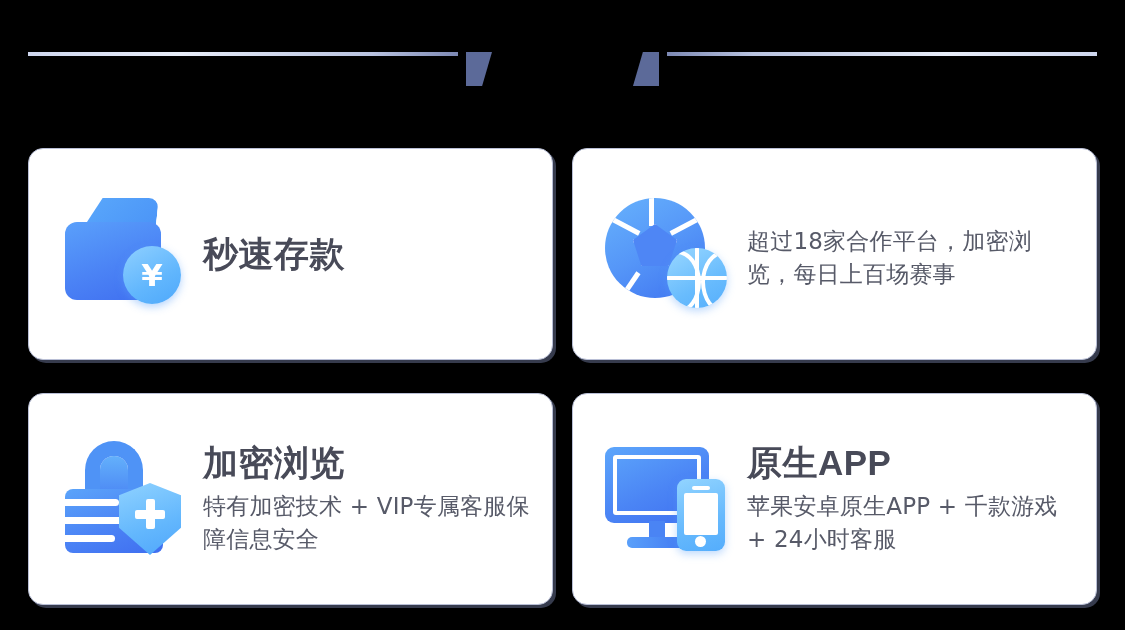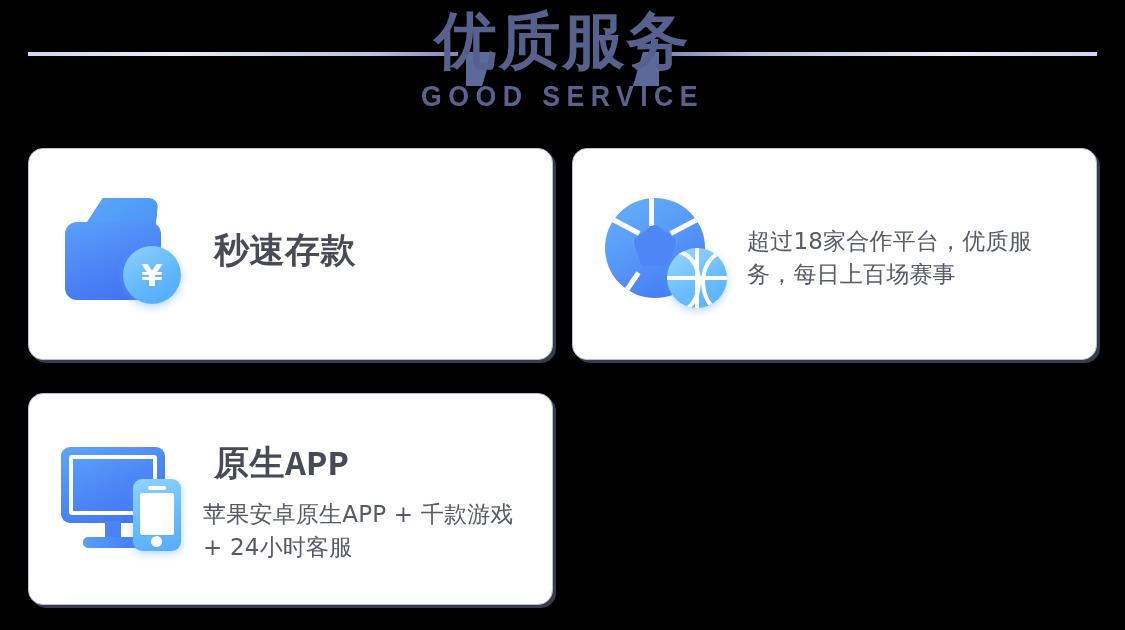--- a/index.html
+++ b/index.html
@@ -113,22 +113,22 @@
     width: 150px;
     min-width: 150px;
     height: 120px;
     position: relative;
     margin-left: 24px;
   }
   .card-text {
     padding-right: 18px;
   }
   .card-title {
-    margin: 11px;
-    font-family: Liberation Mono, monospace;
+    margin: 0;
+    font-family: Liberation Sans, sans-serif;
     font-size: 35px;
     font-weight: bold;
     color: #484a58;
     line-height: 1.18;
     letter-spacing: 0.5px;
   }
   .card-desc {
     margin: 7px 0 0 0;
     font-family: "DejaVu Sans", "Liberation Sans", sans-serif;
     font-size: 23px;
@@ -311,24 +311,20 @@
   <div class="deco-line left">
     <div class="deco-bar"></div>
     <div class="deco-slash"></div>
   </div>
 
   <div class="deco-line right">
     <div class="deco-bar"></div>
     <div class="deco-slash"></div>
   </div>
 
-  <div class="title-block">
-    <h1 class="title-cn">优质服务</h1>
-    <div class="title-en">GOOD SERVICE</div>
-  </div>
 
 </div>
 
 <div class="grid">
 
   <div class="card">
     <div class="card-icon">
       <div class="ic-wallet">
         <div class="wal-flap"></div>
         <div class="wal-body"></div>
@@ -357,24 +353,43 @@
         </div>
         <div class="ball-basket">
           <i class="bk-v"></i>
             <i class="bk-h"></i>
           <i class="bk-c1"></i>
             <i class="bk-c2"></i>
         </div>
       </div>
     </div>
     <div class="card-text">
-      <p class="card-desc">超过18家合作平台，优质服务，每日上百场赛事</p>
-    </div>
-  </div>
-
+      <p class="card-desc">超过18家合作平台，加密浏览，每日上百场赛事</p>
+    </div>
+  </div>
+
+  <div class="card">
+    <div class="card-icon">
+      <div class="ic-lock">
+        <div class="lk-shackle"></div>
+        <div class="lk-body">
+          <i class="lk-l1"></i>
+            <i class="lk-l2"></i>
+            <i class="lk-l3"></i>
+        </div>
+        <div class="lk-shield">
+          <div class="lk-plus"></div>
+        </div>
+      </div>
+    </div>
+    <div class="card-text">
+      <h2 class="card-title">加密浏览</h2>
+      <p class="card-desc">特有加密技术 + VIP专属客服保障信息安全</p>
+    </div>
+  </div>
 
   <div class="card">
     <div class="card-icon">
       <div class="ic-dev">
         <div class="dv-mon"></div>
         <div class="dv-neck"></div>
         <div class="dv-base"></div>
         <div class="dv-phone">
           <div class="spk"></div>
           <div class="scr"></div>

